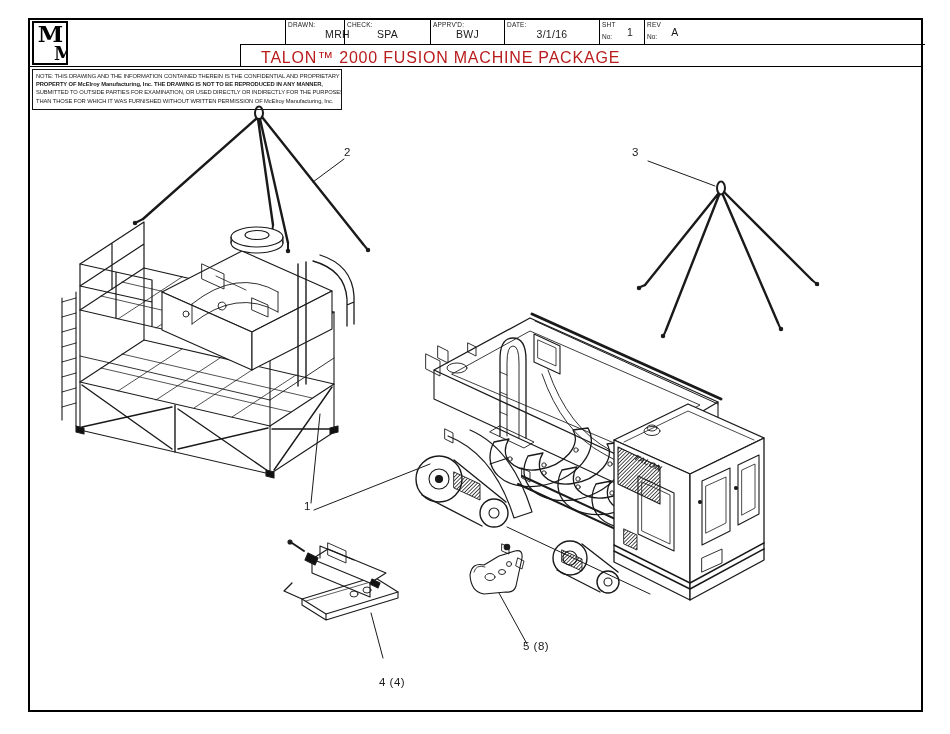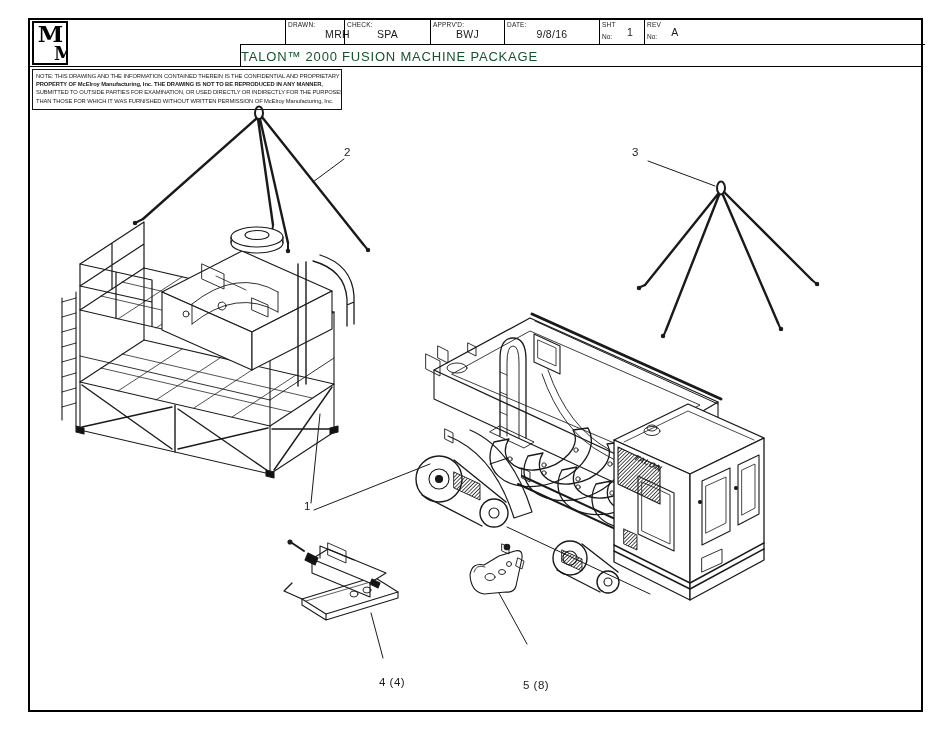--- a/index.html
+++ b/index.html
@@ -8,21 +8,21 @@
   .sheet { position:absolute; left:28px; top:18px; width:895px; height:694px; border:2.5px solid #000; background:#fff; }
 
   
   .titleblock { position:absolute; left:0; top:0; width:100%; height:47px; border-bottom:1.6px solid #000; }
   .cell { position:absolute; top:0; height:24px; border-left:1.3px solid #000; }
   .cell .lbl { position:absolute; left:2px; top:1px; font-size:6.5px; letter-spacing:.2px; }
   .cell .lbl2 { position:absolute; left:2px; top:13px; font-size:6.5px; }
   .cell .val { position:absolute; left:0; right:0; top:8px; text-align:center; font-size:10.5px; letter-spacing:.3px; }
   .cell .val.two { top:6px; padding-left:16px; }
   .titlerow { position:absolute; left:210px; top:24px; width:685px; height:23px; border-left:1.3px solid #000; border-top:1.3px solid #000; }
-  .titlerow .t { position:absolute; left:0; top:4px; font-size:13px; letter-spacing:.8px; color:#14532d; }
+  .titlerow .t { position:absolute; left:20px; top:4px; font-size:16px; letter-spacing:.8px; color:#b91c1c; }
 
   .company { position:absolute; left:0; top:0; width:210px; height:47px; }
   .logo { position:absolute; left:2px; top:1px; width:36px; height:44px; border:2.2px solid #000; text-align:center; font-family:"DejaVu Serif", serif; font-weight:700; color:#000; overflow:hidden; }
   .logo .l1 { font-size:23px; line-height:21px; letter-spacing:-1px; }
   .logo .l2 { font-size:18px; line-height:18px; letter-spacing:-1px; margin-top:1px;padding-left:20px; }
   .ctext { position:absolute; left:42px; top:2px; width:164px; }
   .cname { font-size:10.5px; text-align:center; letter-spacing:.2px; }
   .crule { border-bottom:1.1px solid #000; margin:1px 2px 0 2px; }
   .ctag  { font-size:9.5px; text-align:center; margin-top:1px; }
   .cloc  { position:relative; font-size:6.5px; text-align:center; margin-top:2px; }
@@ -59,21 +59,21 @@
       <div class="cell" style="left:314px;width:86px;">
         <span class="lbl">CHECK:</span>
         <span class="val">SPA</span>
       </div>
       <div class="cell" style="left:400px;width:74px;">
         <span class="lbl">APPRV'D:</span>
         <span class="val">BWJ</span>
       </div>
       <div class="cell" style="left:474px;width:95px;">
         <span class="lbl">DATE:</span>
-        <span class="val">9/8/16</span>
+        <span class="val">3/1/16</span>
       </div>
       <div class="cell" style="left:569px;width:45px;">
         <span class="lbl">SHT</span>
         <span class="lbl2">No:</span>
         <span class="val two">1</span>
       </div>
       <div class="cell" style="left:614px;width:45px;">
         <span class="lbl">REV</span>
         <span class="lbl2">No:</span>
         <span class="val two">A</span>
@@ -264,16 +264,16 @@
         <path d="M369 611 L381 656"></path>
         <path d="M497 591 L525 642"></path>
       </g>
     </svg>
   </div>
 
   <div class="callout" style="left:304px;top:500px;">1</div>
   <div class="callout" style="left:344px;top:146px;">2</div>
   <div class="callout" style="left:632px;top:146px;">3</div>
   <div class="callout" style="left:379px;top:676px;">4 (4)</div>
-  <div class="callout" style="left:523px;top:640px;margin-top:39px;">5 (8)</div>
+  <div class="callout" style="left:523px;top:640px;">5 (8)</div>
 
   <div class="brand">TALON</div>
 </div>
 
 </body></html>

